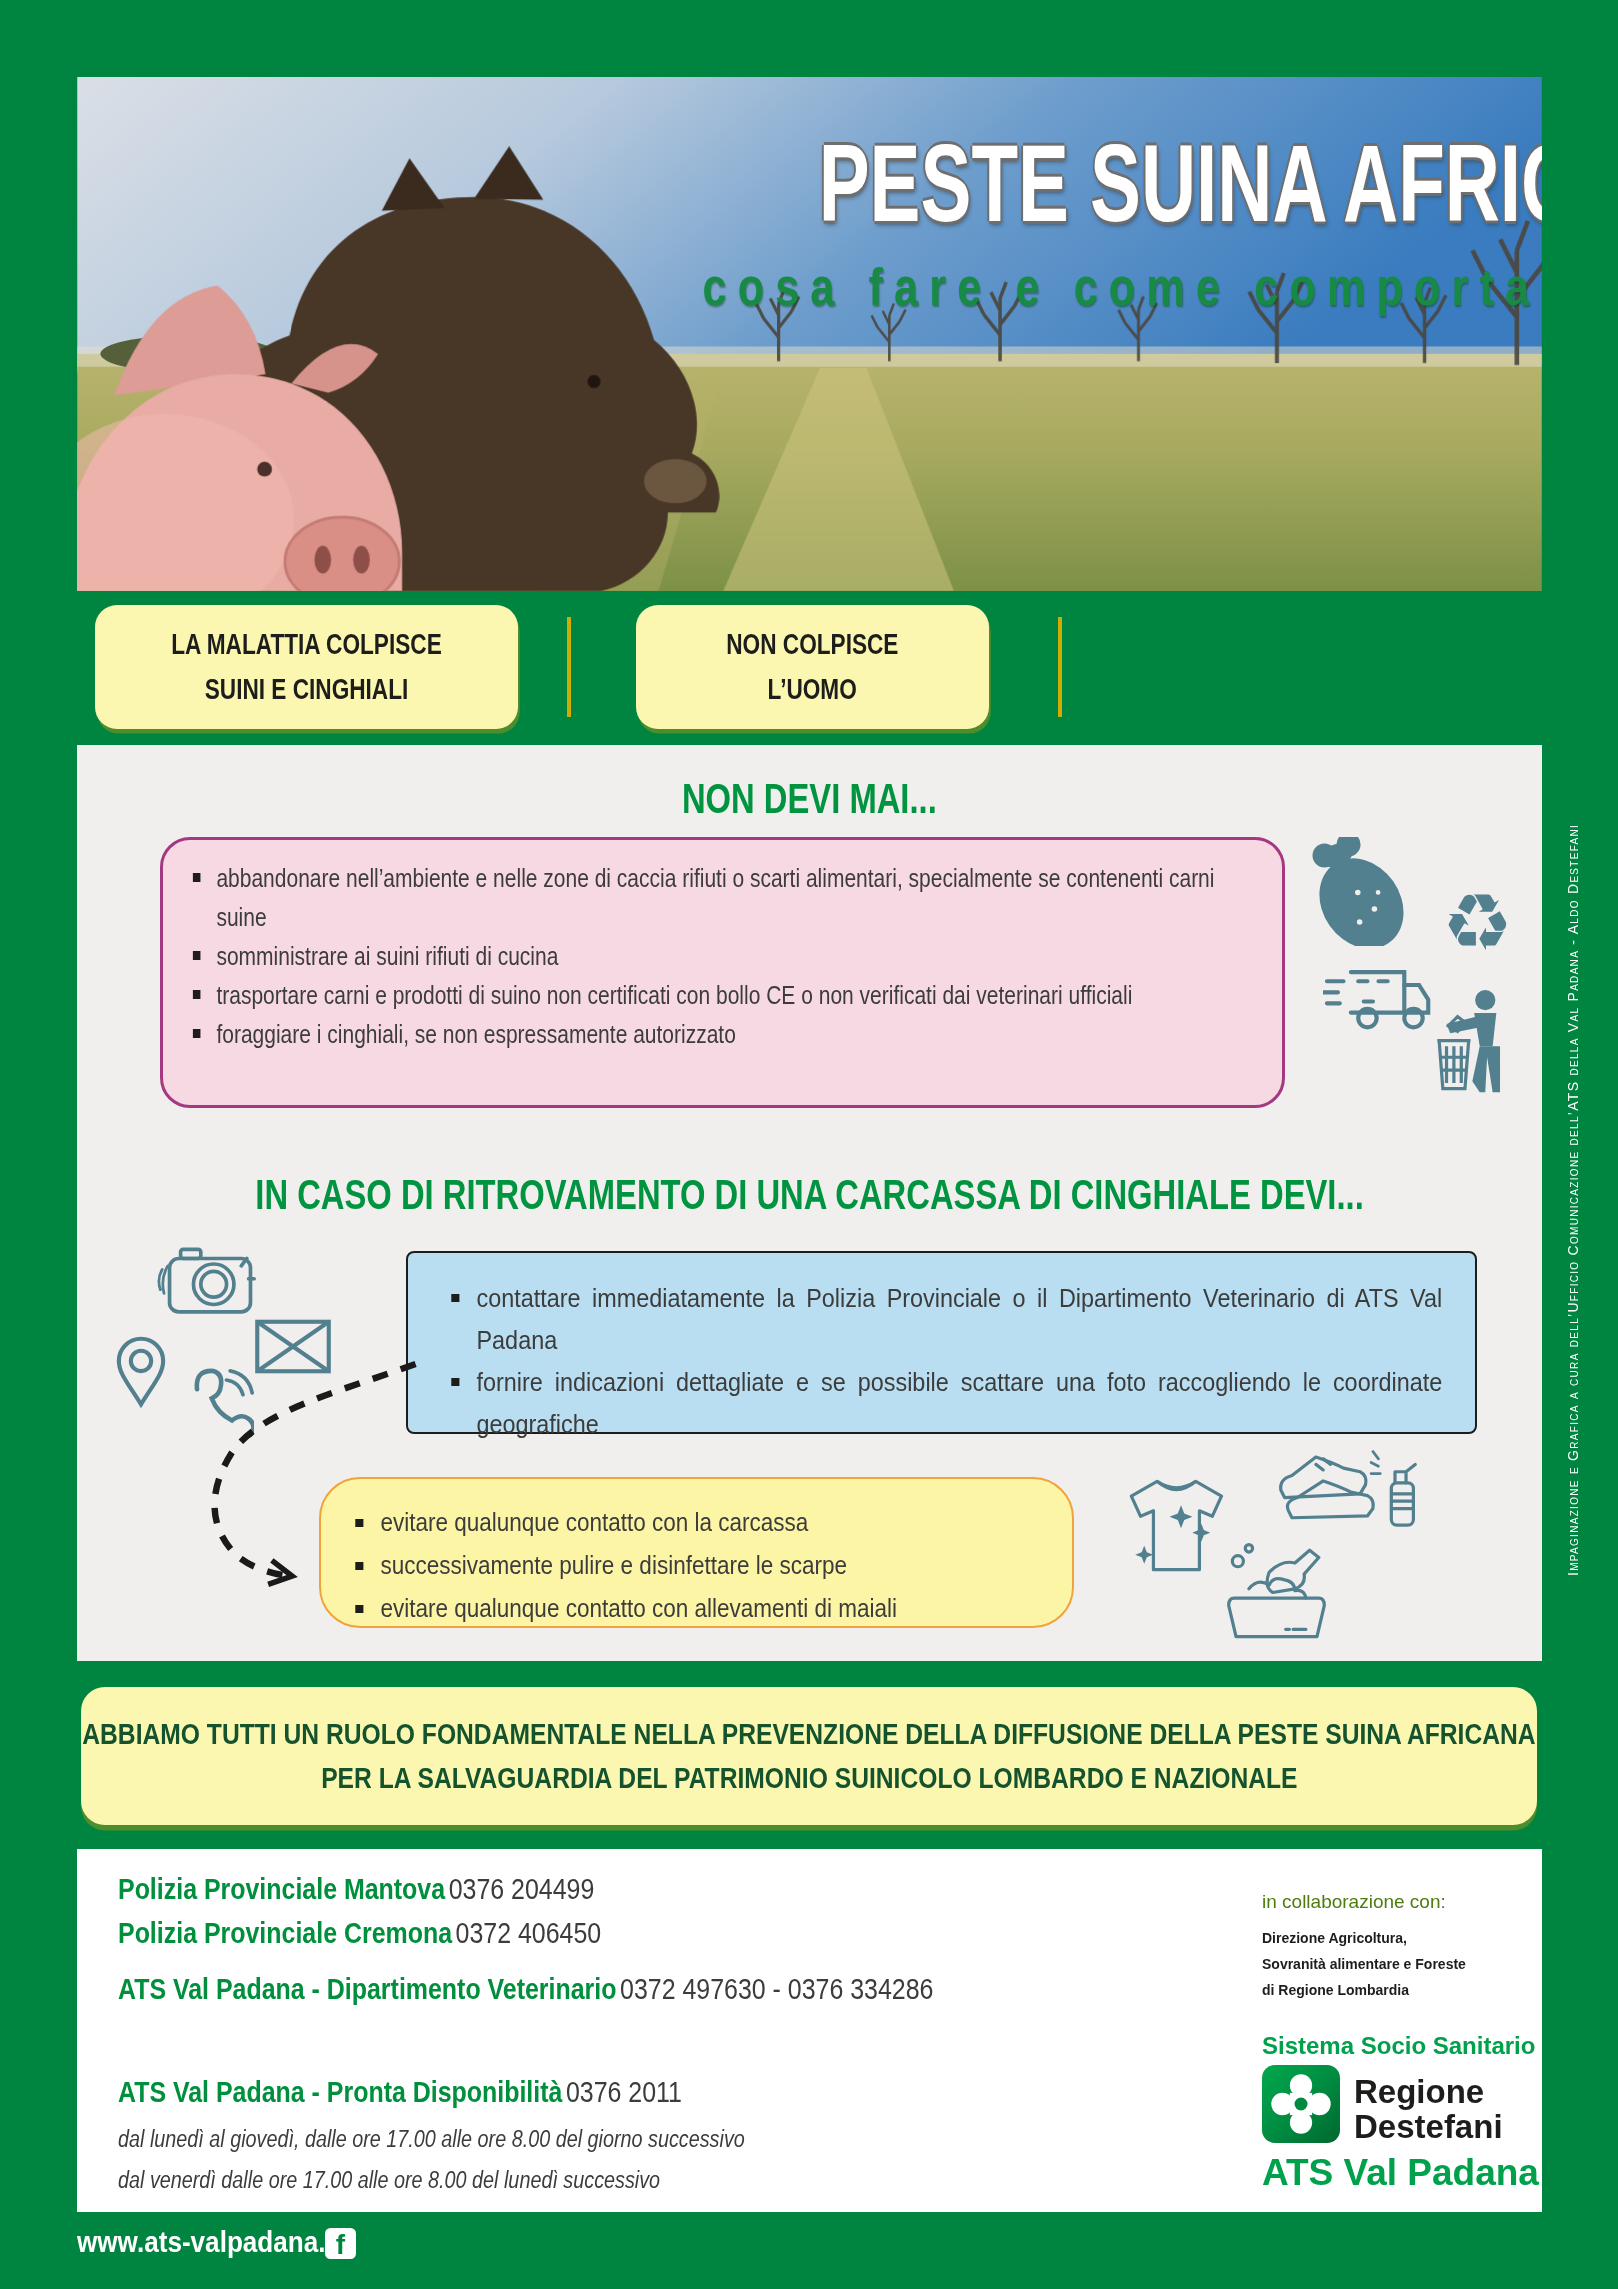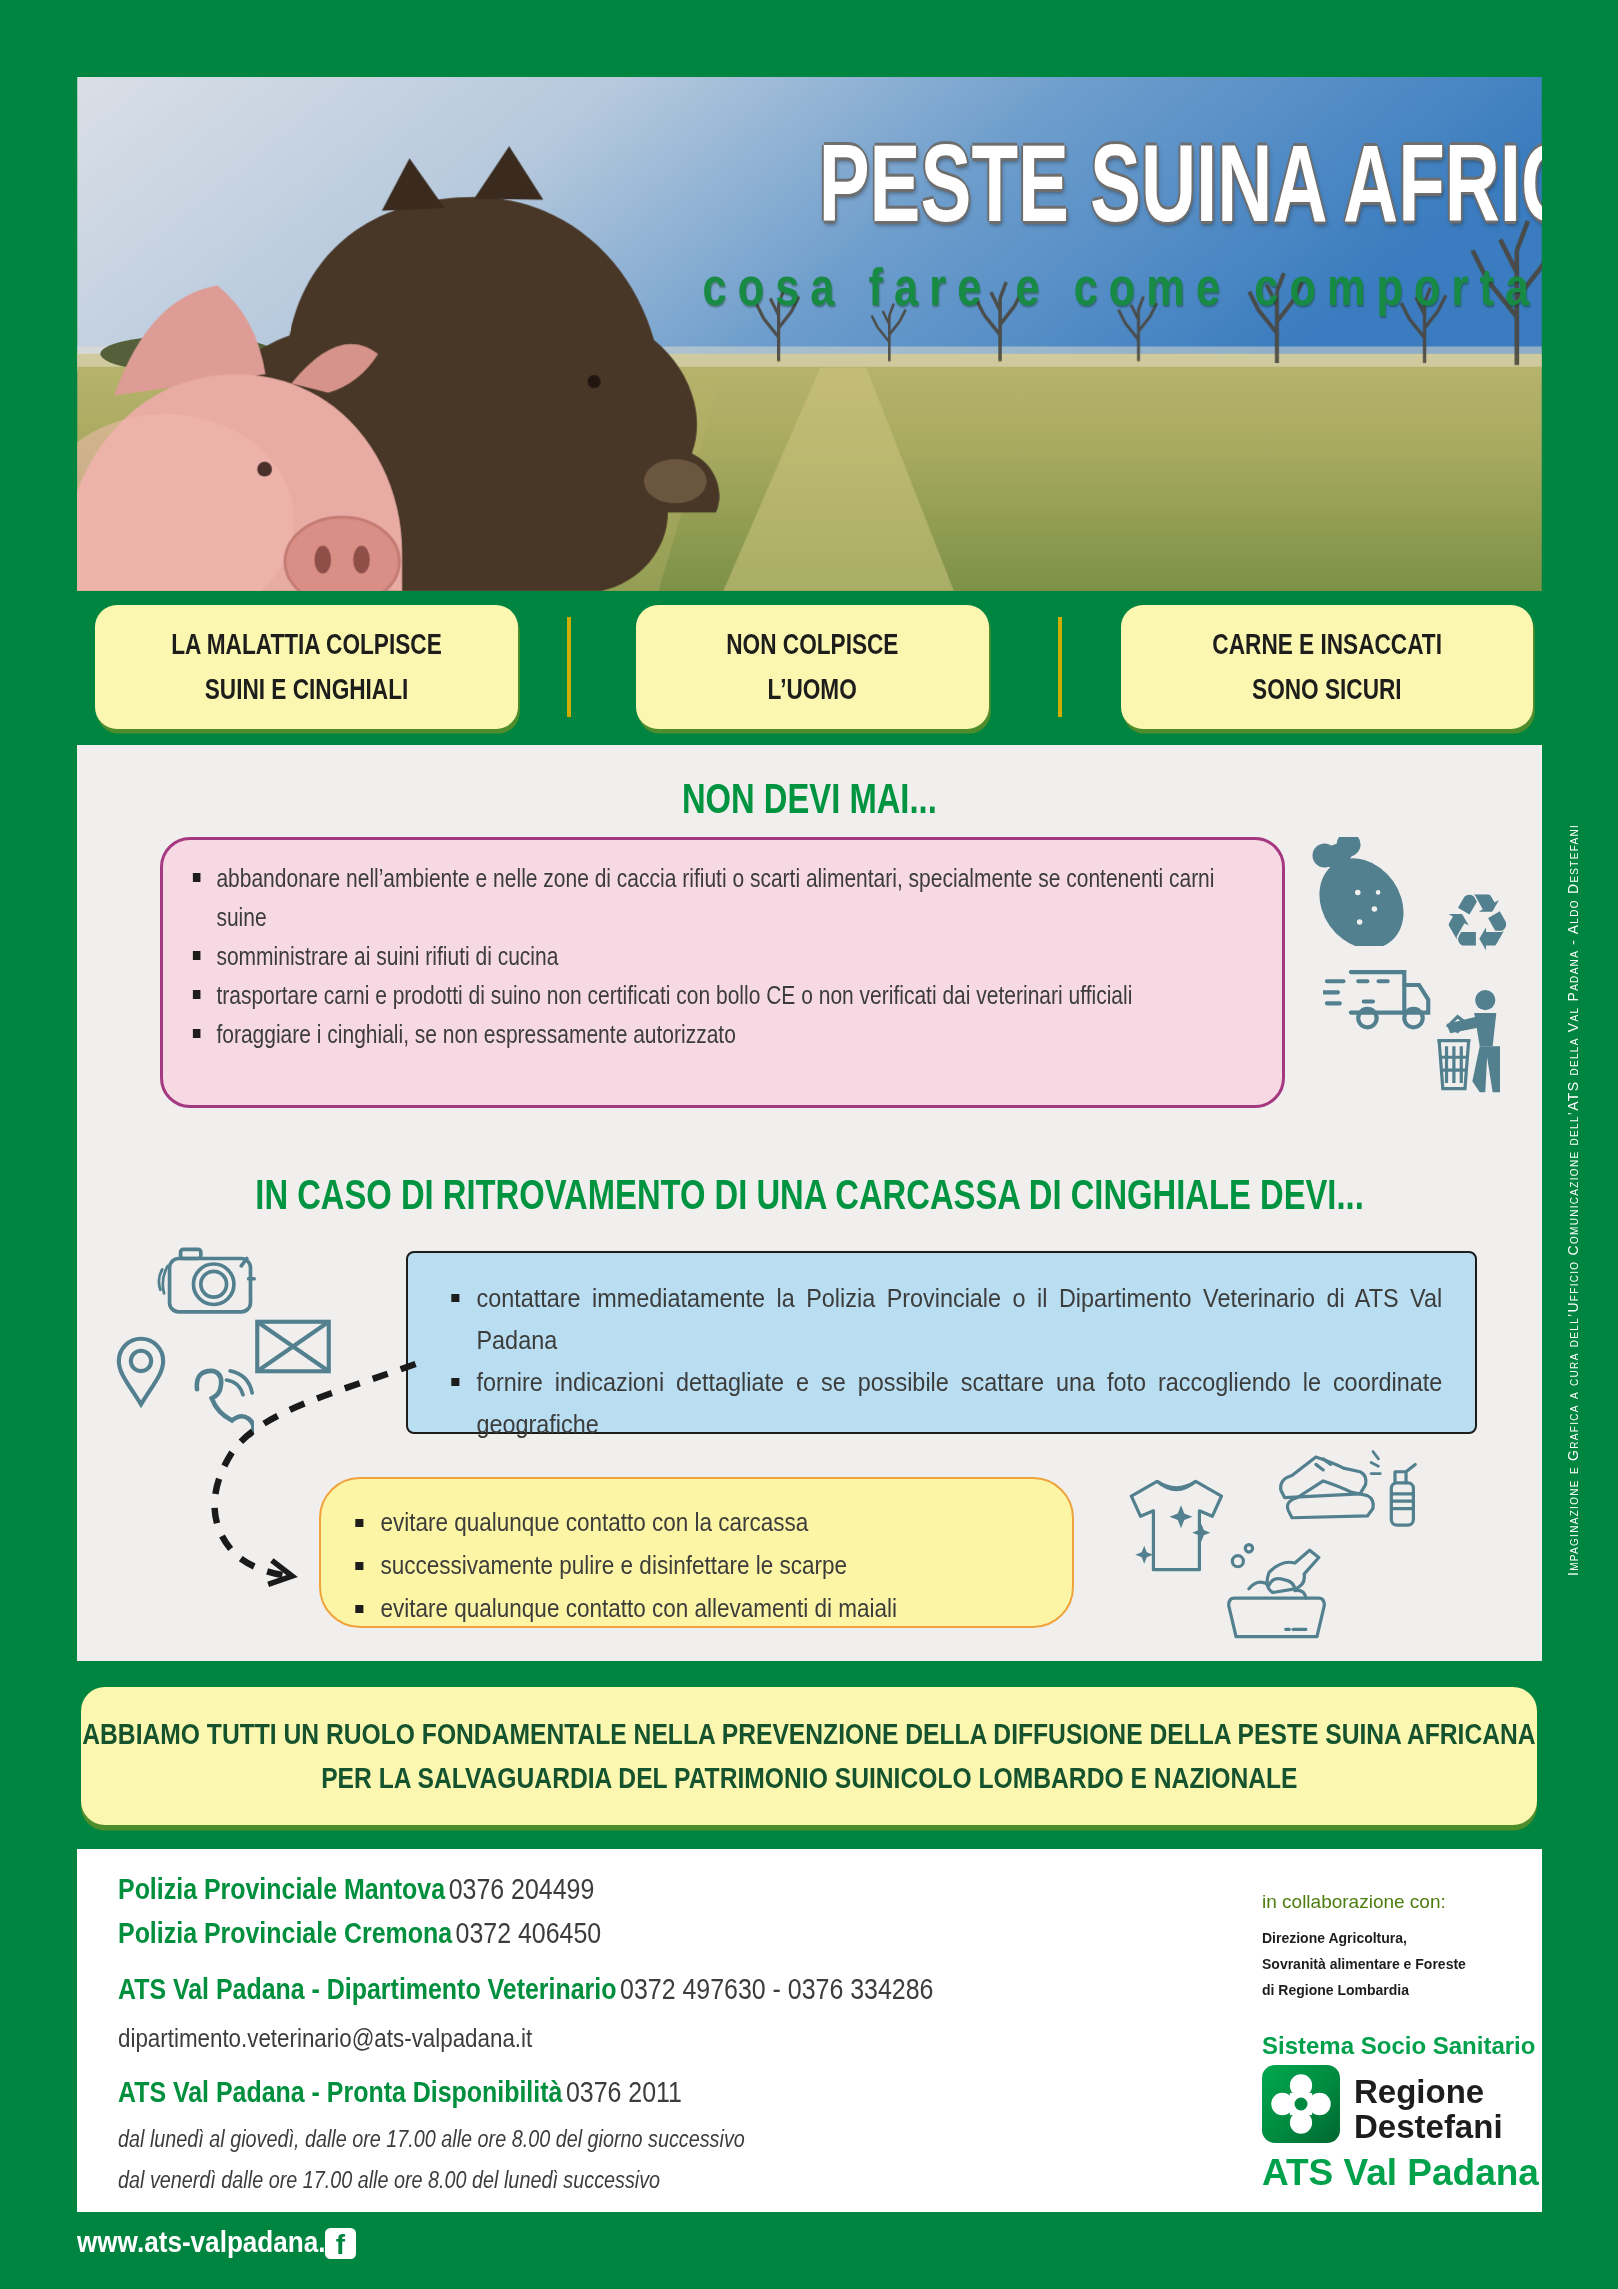--- a/index.html
+++ b/index.html
@@ -179,24 +179,20 @@
   <div class="abs fact" style="left:95px;width:423px;">
     <span>LA MALATTIA COLPISCE</span>
     <span>SUINI E CINGHIALI</span>
   </div>
   <div class="abs fact-sep" style="left:567px;"></div>
   <div class="abs fact" style="left:636px;width:353px;">
     <span>NON COLPISCE</span>
     <span>L’UOMO</span>
   </div>
   <div class="abs fact-sep" style="left:1058px;"></div>
-  <div class="abs fact" style="left:1121px;width:412px;">
-    <span>CARNE E INSACCATI</span>
-    <span>SONO SICURI</span>
-  </div>
 
   <div class="abs panel">
 
     <div class="abs sec-heading" style="top:29.5px;">
       <span class="cx">NON DEVI MAI...</span>
     </div>
 
     <div class="abs roundbox pink-box">
       <ul class="plist">
         <li>abbandonare nell’ambiente e nelle zone di caccia rifiuti o scarti alimentari, specialmente se contenenti carni suine</li>
@@ -343,23 +339,20 @@
       <span class="cvalue">0376 204499</span></span>
     </div>
     <div class="cline" style="top:68px;">
       <span class="inner"><span class="clabel">Polizia Provinciale Cremona</span>
       <span class="cvalue">0372 406450</span></span>
     </div>
     <div class="cline" style="top:124px;">
       <span class="inner"><span class="clabel">ATS Val Padana - Dipartimento Veterinario</span>
       <span class="cvalue">0372 497630 - 0376 334286</span></span>
     </div>
-    <div class="cline" style="top:174px;">
-      <span class="inner cemail">dipartimento.veterinario@ats-valpadana.it</span>
-    </div>
     <div class="cline" style="top:227px;">
       <span class="inner"><span class="clabel">ATS Val Padana - Pronta Disponibilità</span>
       <span class="cvalue">0376 2011</span></span>
     </div>
     <div class="cline" style="top:277px;">
       <span class="inner chours">dal lunedì al giovedì, dalle ore 17.00 alle ore 8.00 del giorno successivo</span>
     </div>
     <div class="cline" style="top:318px;">
       <span class="inner chours">dal venerdì dalle ore 17.00 alle ore 8.00 del lunedì successivo</span>
     </div>

